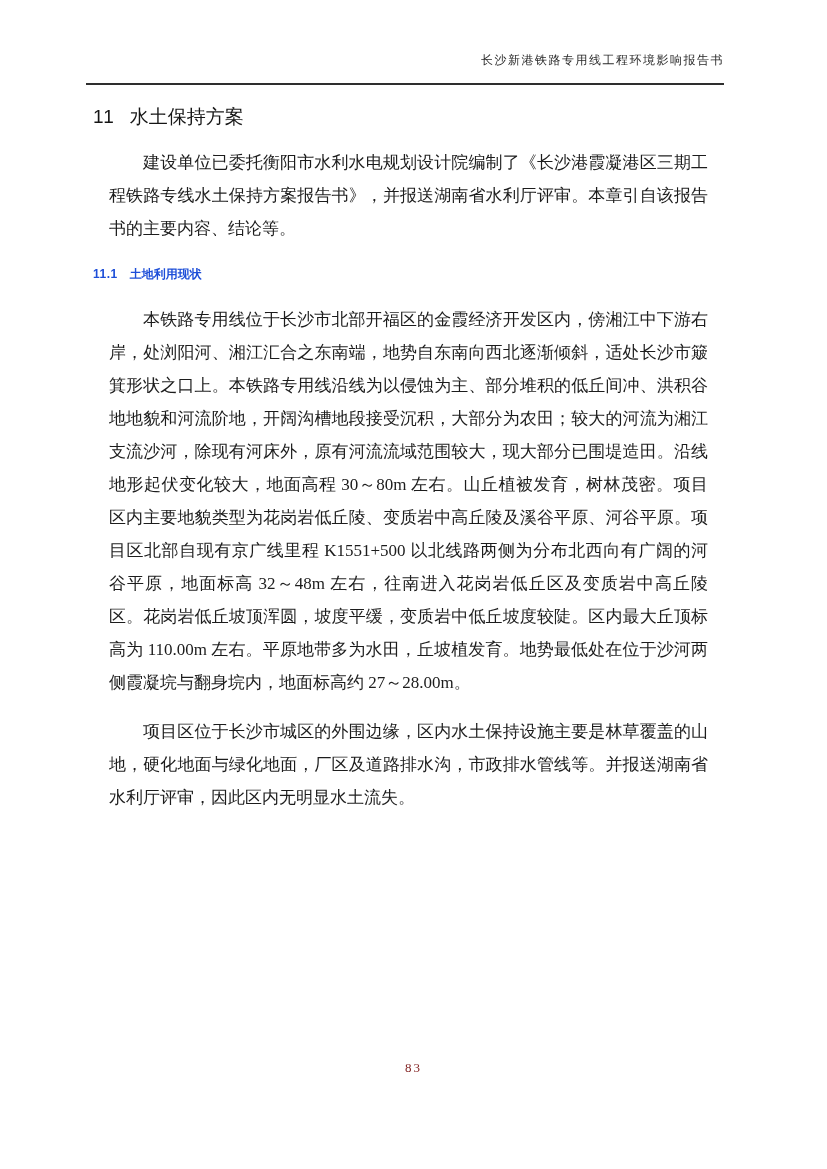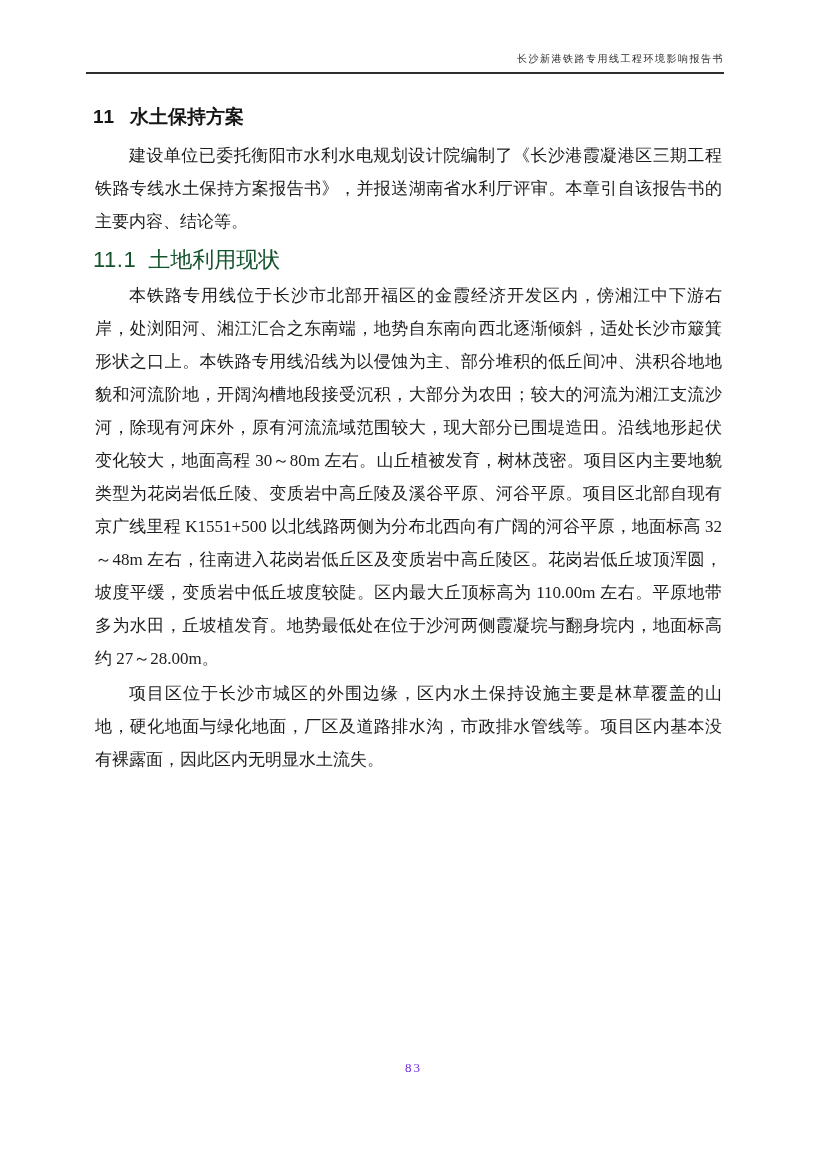--- a/index.html
+++ b/index.html
@@ -16,70 +16,70 @@
     font-family: "Liberation Serif", "DejaVu Serif", serif;
     color: #1c1c1c;
   }
   
   .page-header {
     position: absolute;
     top: 52px;
     left: 86px;
     width: 638px;
     text-align: right;
-    font-size: 10px;
+    font-size: 12px;
     letter-spacing: 1.5px;
     color: #2a2a2a;
-    padding-bottom: 6px;
+    padding-bottom: 14px;
     border-bottom: 2px solid #2e2e2e;
   }
   
   .content {
     position: absolute;
     top: 94px;
     left: 93px;
     width: 631px;
   }
   h1.section-heading {
     font-family: "Liberation Sans", "DejaVu Sans", sans-serif;
-    font-weight: bold;
+    font-weight: normal;
     font-size: 19px;
     color: #151515;
     margin: 10px 0 9px 0;
     line-height: 26px;
   }
   h1.section-heading .hnum { margin-right: 15px; letter-spacing: 1px; }
   h2.subsection-heading {
     font-family: "Liberation Sans", "DejaVu Sans", sans-serif;
-    font-weight: normal;
-    font-size: 22px;
-    color: #14532d;
+    font-weight: bold;
+    font-size: 12px;
+    color: #1d4ed8;
     margin: 9px 0 6px 0;
     line-height: 26px;
   }
   h2.subsection-heading .hnum { margin-right: 12px; letter-spacing: 0.5px; }
   p.body-para {
     font-size: 17px;
     line-height: 33px;
-    margin: 2px;
+    margin: 16px;
     text-indent: 2em;
     text-align: justify;
     text-justify: inter-character;
     color: #1c1c1c;
   }
   
   .page-number {
     position: absolute;
     top: 1060px;
     left: 0;
     width: 100%;
     text-align: center;
     font-size: 13px;
     letter-spacing: 2px;
-    color: #6d28d9;
+    color: #7f1d1d;
   }
 </style>
 </head>
 <body>
 
 <div class="page">
 
   <header class="page-header">
     <span>长沙新港铁路专用线工程环境影响报告书</span>
   </header>
@@ -93,20 +93,20 @@
     <p class="body-para">建设单位已委托衡阳市水利水电规划设计院编制了《长沙港霞凝港区三期工程铁路专线水土保持方案报告书》，并报送湖南省水利厅评审。本章引自该报告书的主要内容、结论等。</p>
 
     <h2 class="subsection-heading">
       <span class="hnum">11.1</span><span>土地利用现状</span>
     </h2>
 
     <p class="body-para">本铁路专用线位于长沙市北部开福区的金霞经济开发区内，傍湘江中下游右岸，处浏阳河、湘江汇合之东南端，地势自东南向西北逐渐倾斜，适处长沙市簸箕形状之口上。本铁路专用线沿线为以侵蚀为主、部分堆积的低丘间冲、洪积谷地地貌和河流阶地，开阔沟槽地段接受沉积，大部分为农田；较大的河流为湘江支流沙河，除现有河床外，原有河流流域范围较大，现大部分已围堤造田。沿线地形起伏变化较大，地面高程 30～80m 左右。山丘植被发育，树林茂密。项目区内主要地貌类型为花岗岩低丘陵、变质岩中高丘陵及溪谷平原、河谷平原。项目区北部自现有京广线里程 K1551+500 以北线路两侧为分布北西向有广阔的河谷平原，地面标高 32～48m 左右，往南进入花岗岩低丘区及变质岩中高丘陵区。花岗岩低丘坡顶浑圆，坡度平缓，变质岩中低丘坡度较陡。区内最大丘顶标高为 110.00m 左右。平原地带多为水田，丘坡植发育。地势最低处在位于沙河两侧霞凝垸与翻身垸内，地面标高约 27～28.00m。</p>
 
 
 
-    <p class="body-para">项目区位于长沙市城区的外围边缘，区内水土保持设施主要是林草覆盖的山地，硬化地面与绿化地面，厂区及道路排水沟，市政排水管线等。项目区内基本没有裸露面，因此区内无明显水土流失。</p>
+    <p class="body-para">项目区位于长沙市城区的外围边缘，区内水土保持设施主要是林草覆盖的山地，硬化地面与绿化地面，厂区及道路排水沟，市政排水管线等。并报送湖南省水利厅评审，因此区内无明显水土流失。</p>
 
 
   </main>
 
   <footer class="page-number">83</footer>
 
 </div>
 
 </body></html>

